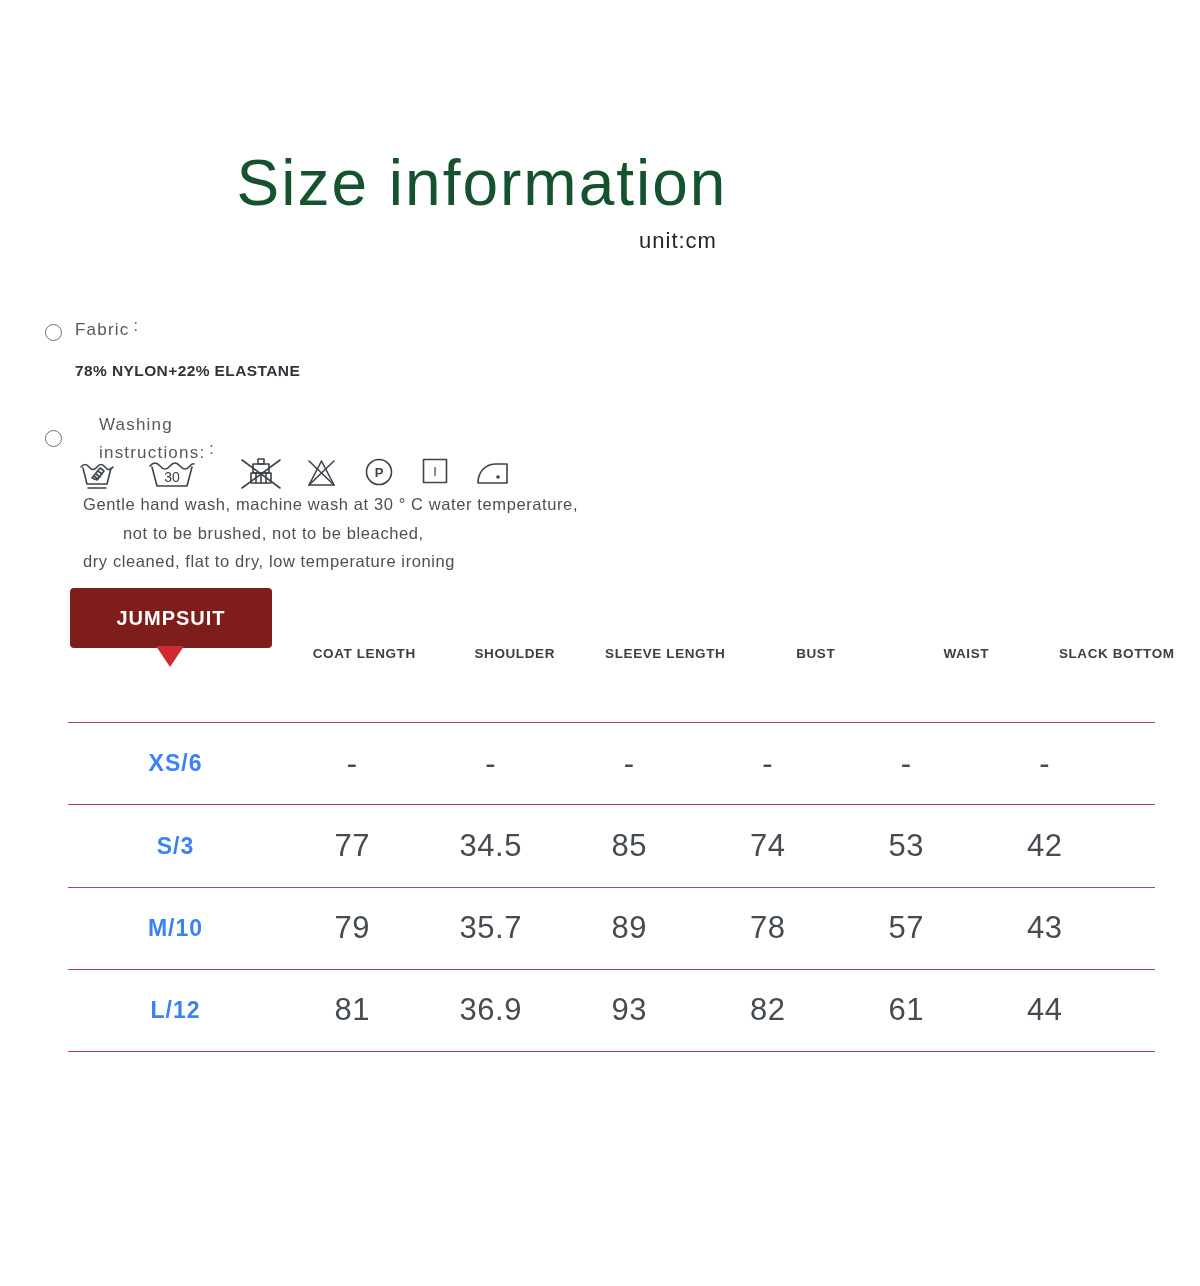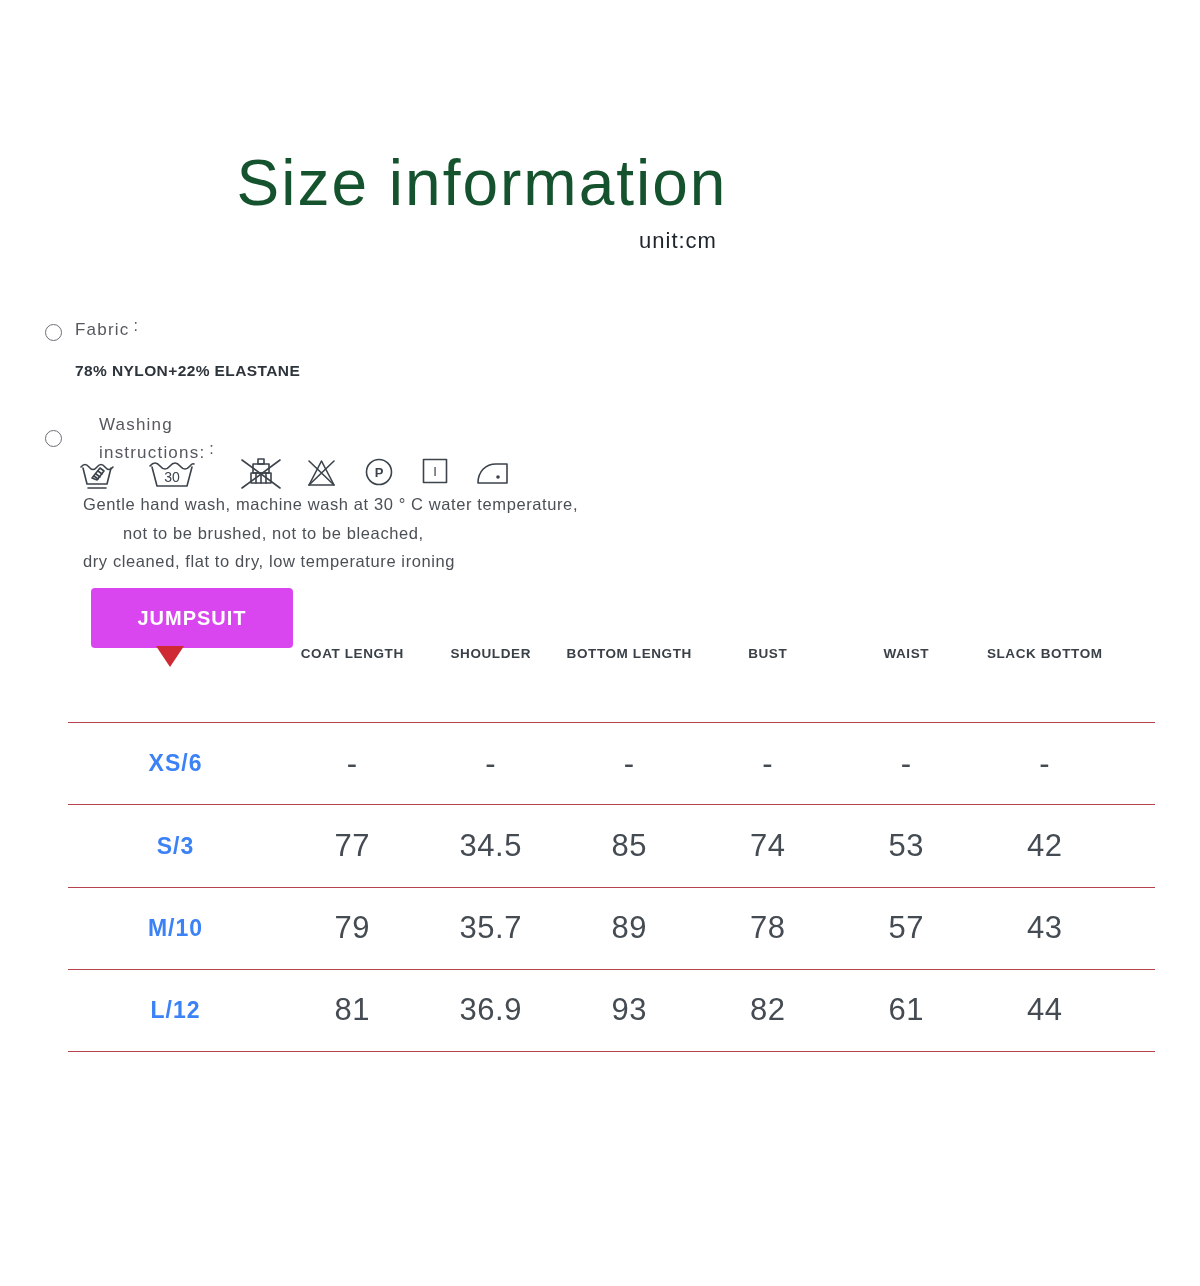--- a/index.html
+++ b/index.html
@@ -43,21 +43,21 @@
     border-radius:4px; display:flex; align-items:center; justify-content:center;
   }
   .tag-text { color:#ffffff; font-size:20px; font-weight:bold; letter-spacing:1px; }
   .tag-pointer {
     position:absolute; left:156px; top:646px; width:0; height:0;
     border-left:14px solid transparent; border-right:14px solid transparent;
     border-top:21px solid #cf2a33;
   }
   .size-table { position:absolute; left:68px; top:640px; width:1087px; }
   .st-grid { display:grid; grid-template-columns:215px repeat(6,138.5px) 1fr; }
-  .st-header { height:82px; align-items:start; }
+  .st-header { height:82px; align-items:start;gap:12px; }
   .st-header .st-cell { padding-top:6px; }
   .st-header .st-cell {
     text-align:center; font-size:13.5px; font-weight:bold; color:#3a4047;
     letter-spacing:0.6px;
   }
   .st-row { height:82.4px; align-items:center; border-top:1.6px solid #b5434e; }
   .st-row:last-child { border-bottom:1.6px solid #b5434e; }
   .st-cell { text-align:center; }
   .size-cell { font-size:23px; font-weight:600; color:#3b82f6; letter-spacing:1px; }
   .value-cell {
@@ -122,31 +122,31 @@
   <svg width="33" height="29" viewBox="0 0 33 29" style="margin-left:28px">
     <path class="icon-stroke" d="M31,25 L2,25 C2,13 10,6 20,6 L31,6 Z"></path>
     <circle cx="22" cy="19" r="1.8" fill="#3c434b"></circle>
   </svg>
 </div>
 
 <div class="care-note" style="top:495px;">Gentle hand wash, machine wash at 30 °  C water temperature,</div>
 <div class="care-note" style="top:524px;margin-left:40px;">not to be brushed, not to be bleached,</div>
 <div class="care-note" style="top:552px;">dry cleaned, flat to dry, low temperature ironing</div>
 
-<div class="tag" style="background:#d946ef;margin-left:21px;">
+<div class="tag" style="background:#7f1d1d;">
   <span class="tag-text">JUMPSUIT</span>
 </div>
 <div class="tag-pointer"></div>
 
 <div class="size-table">
   <div class="st-grid st-header">
     <div class="st-cell"></div>
     <div class="st-cell">COAT LENGTH</div>
     <div class="st-cell">SHOULDER</div>
-    <div class="st-cell">BOTTOM LENGTH</div>
+    <div class="st-cell">SLEEVE LENGTH</div>
     <div class="st-cell">BUST</div>
     <div class="st-cell">WAIST</div>
     <div class="st-cell">SLACK BOTTOM</div>
     <div class="st-cell"></div>
   </div>
 
   <div class="st-grid st-row">
     <div class="st-cell size-cell">XS/6</div>
     <div class="st-cell value-cell">-</div>
     <div class="st-cell value-cell">-</div>

